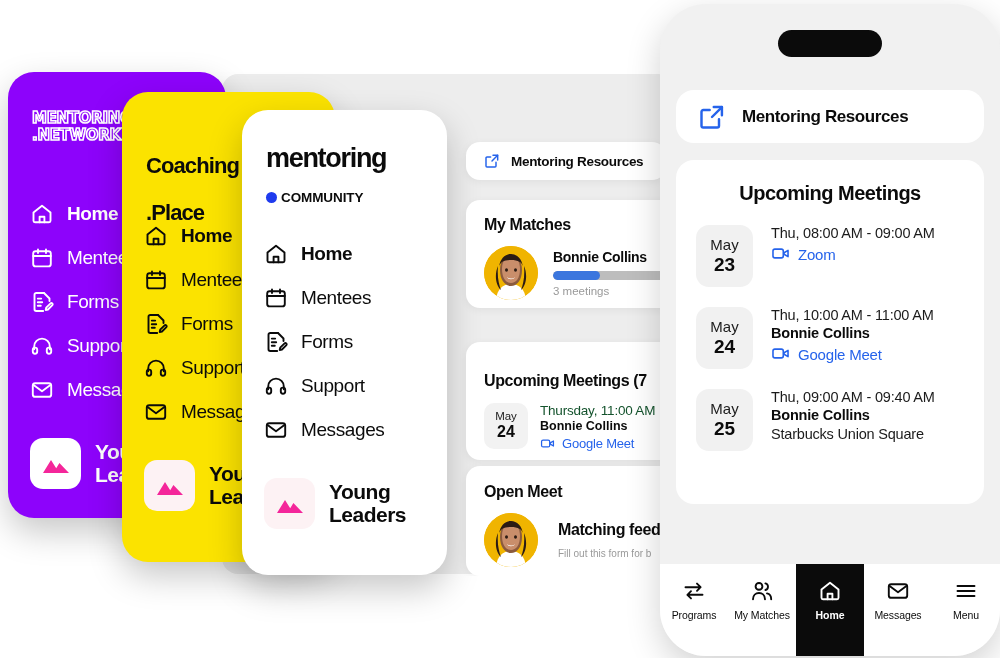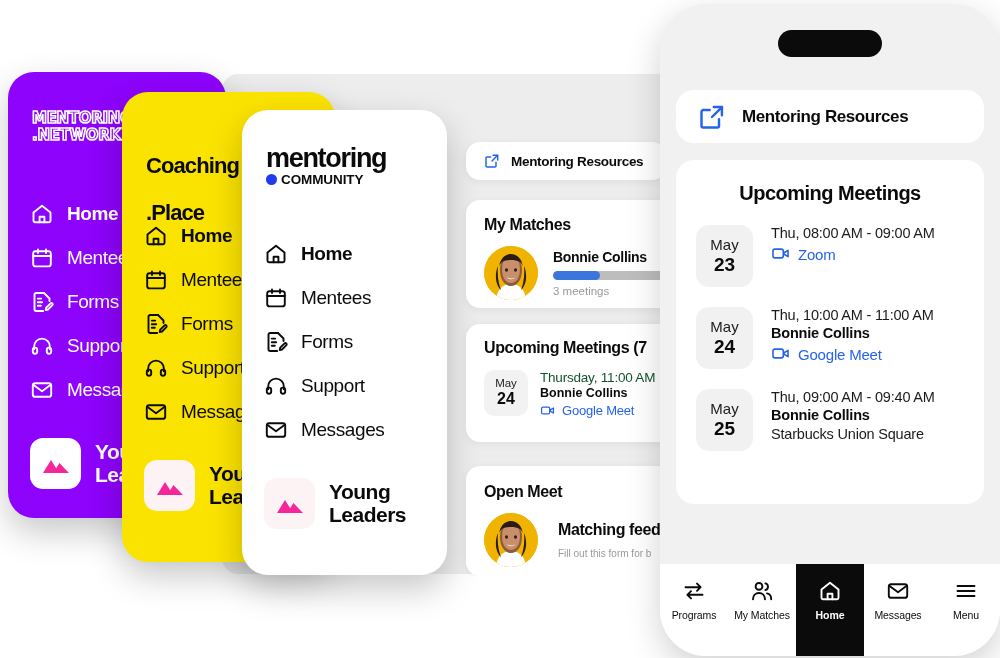--- a/index.html
+++ b/index.html
@@ -46,21 +46,21 @@
   }
   .logo-black {
     font-size: 22px; font-weight: 700; line-height: 1.05;
     letter-spacing: -0.9px; color: #0B0B0B; white-space: nowrap; margin-top: 24px;
   }
   .logo-mentoring {
     font-size: 27px; font-weight: 700; letter-spacing: -1.3px;
     color: #0B0B0B; line-height: 0.95;
   }
   .logo-community {
-    display: flex; align-items: center; gap: 4px; margin-top: 0;
+    display: flex; align-items: center; gap: 4px; margin-top: 18px;
   }
   .logo-dot {
     width: 11px; height: 11px; border-radius: 50%; background: #1F3BEE;
     flex: none;
   }
   .logo-community-txt {
     font-size: 13.5px; font-weight: 700; letter-spacing: -0.1px; color: #0B0B0B;
   }
 
   
@@ -101,21 +101,21 @@
   .match-row { display: flex; align-items: center; gap: 15px; margin-top: 12px; }
   .avatar {
     width: 54px; height: 54px; border-radius: 50%; flex: none; overflow: hidden; position: relative;
     background: #F0B400;
   }
   .match-name { font-size: 14px; font-weight: 700; letter-spacing: -0.3px; color: #0B0B0B; white-space: nowrap; }
   .pbar { margin-top: 6px; width: 118px; height: 9px; border-radius: 5px; background: #BDBDBD; overflow: hidden; }
   .pbar > i { display: block; height: 100%; border-radius: 5px; background: #3B76DE; }
   .meet-count { margin-top: 5px; font-size: 11.5px; color: #9A9A9A; white-space: nowrap; }
 
-  #d-meetings { top: 196px; width: 212px; height: 118px; padding: 15px 0 0 18px; }
+  #d-meetings { top: 214px; width: 212px; height: 118px; padding: 30px 0 0 18px; }
   .mt-row { display: flex; gap: 12px; margin-top: 13px; }
   .datechip {
     width: 44px; height: 46px; border-radius: 10px; background: #F2F2F2; flex: none;
     display: flex; flex-direction: column; align-items: center; justify-content: center;
   }
   .datechip .m { font-size: 11.5px; color: #1B1B1B; line-height: 1.15; }
   .datechip .d { font-size: 16px; font-weight: 700; color: #0B0B0B; line-height: 1.15; }
   .mt-when { font-size: 13.5px; color: #14532d; letter-spacing: -0.2px; white-space: nowrap; }
   .mt-who { font-size: 12.5px; font-weight: 700; color: #0B0B0B; margin-top: 1px; white-space: nowrap; }
   .mt-link { display: flex; align-items: center; gap: 7px; margin-top: 3px; }

